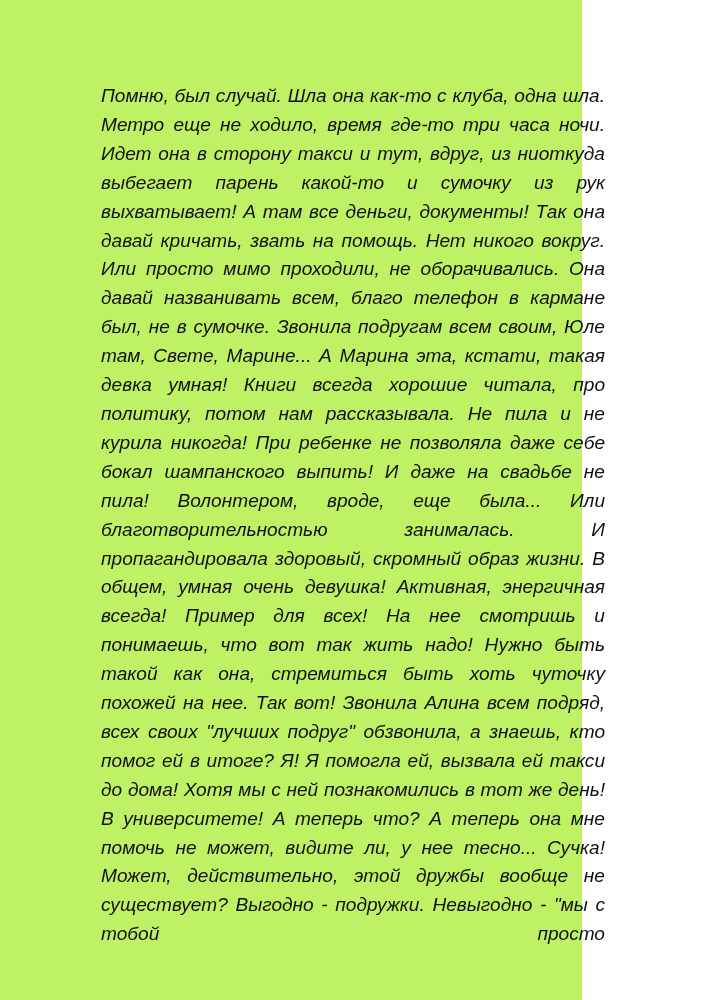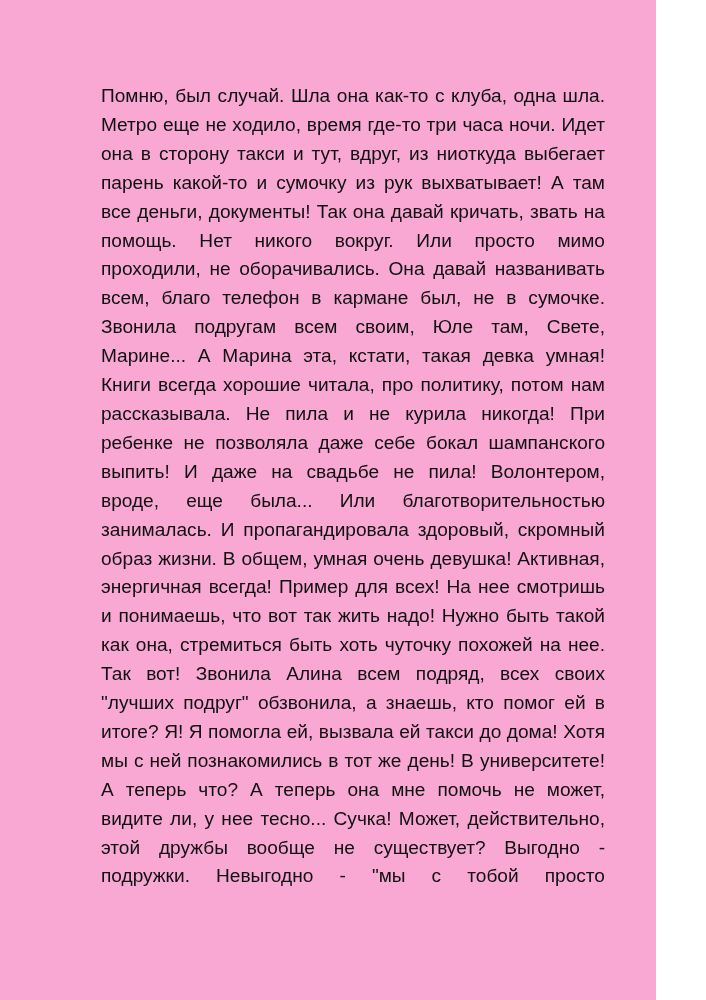--- a/index.html
+++ b/index.html
@@ -10,24 +10,25 @@
   body {
     width: 706px;
     height: 1000px;
     background: #ffffff;
     font-family: "Liberation Sans", "DejaVu Sans", sans-serif;
     overflow: hidden;
   }
 
   .page {
     position: relative;
-    width: 656px;
+    width: 582px;
     height: 1000px;
-    background: #f9a8d4;
+    background: #bef264;
     box-sizing: border-box;
+    font-style: italic;
   }
 
   .text-column {
     position: absolute;
     left: 101px;
     top: 82px;
     width: 504px;
   }
 
   .body-paragraph {

